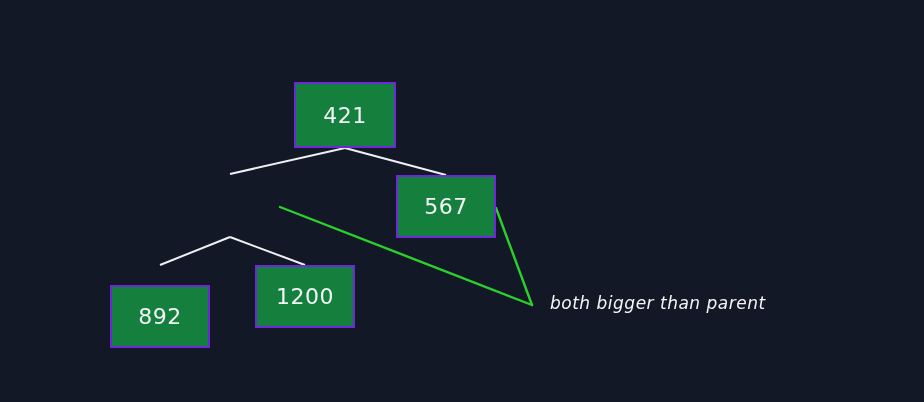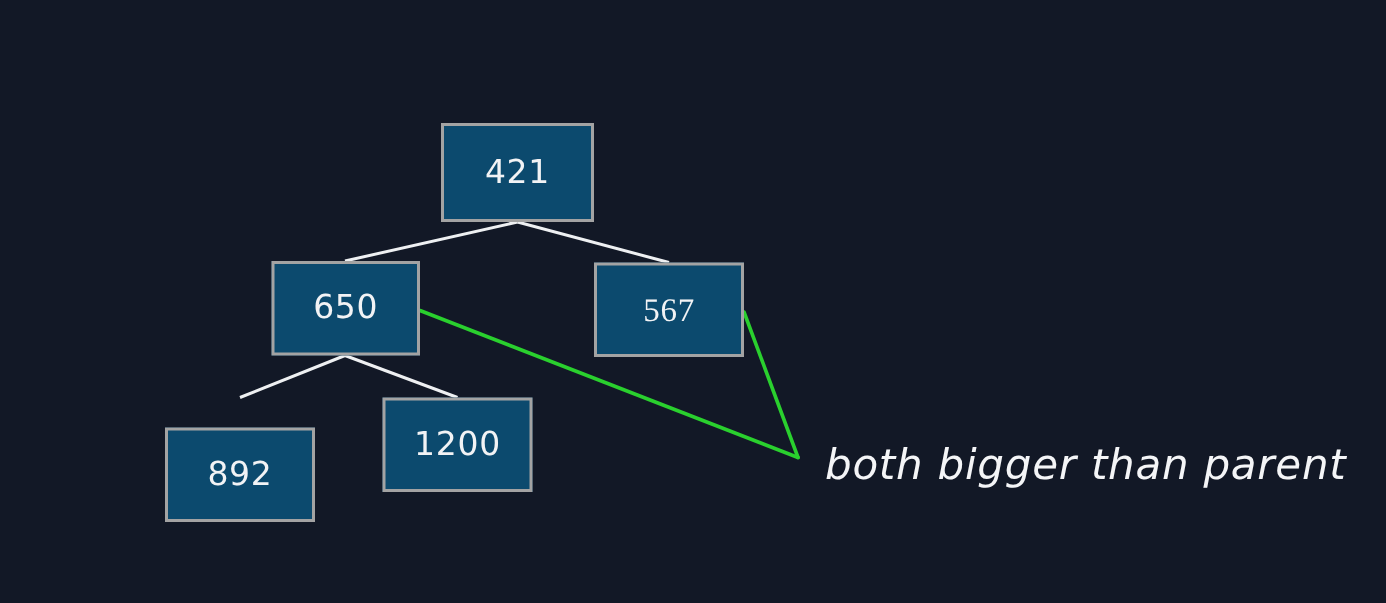--- a/index.html
+++ b/index.html
@@ -27,36 +27,36 @@
     fill: none;
   }
   .pointer-line {
     stroke-width: 2.4;
     fill: none;
     stroke-linecap: round;
   }
   .node {
     position: absolute;
     box-sizing: border-box;
-    border: 2px solid #a3a3a3;
-    background: #0c4a6e;
+    border: 2px solid #6d28d9;
+    background: #15803d;
     display: flex;
     align-items: center;
     justify-content: center;
     color: #f2f3f5;
     font-size: 22px;
     letter-spacing: 0.5px;
   }
   .annotation {
     position: absolute;
     left: 550px;
     top: 293px;
     color: #f4f5f7;
     font-style: italic;
-    font-size: 28px;
+    font-size: 17px;
     letter-spacing: 0.5px;
     white-space: nowrap;
   }
 </style>
 </head>
 <body>
 
 <div class="stage">
 
   <svg class="lines" viewBox="0 0 924 402" xmlns="http://www.w3.org/2000/svg">
@@ -65,25 +65,22 @@
     <line class="tree-edge" x1="230" y1="237" x2="160" y2="265" stroke="#eef0f2"></line>
     <line class="tree-edge" x1="230" y1="237" x2="305" y2="265" stroke="#eef0f2"></line>
     <line class="pointer-line" x1="280" y1="207" x2="532" y2="305" stroke="#2ad02e"></line>
     <line class="pointer-line" x1="496" y1="208" x2="532" y2="305" stroke="#2ad02e"></line>
   </svg>
 
   <div class="node" style="left:294px; top:82px; width:102px; height:66px;">
     <span>421</span>
   </div>
 
-  <div class="node" style="left:181px; top:174px; width:99px; height:63px;">
-    <span>650</span>
-  </div>
 
-  <div class="node" style="left:396px; top:175px; width:100px; height:63px;font-family:Liberation Serif, serif;">
+  <div class="node" style="left:396px; top:175px; width:100px; height:63px;">
     <span>567</span>
   </div>
 
   <div class="node" style="left:110px; top:265px; width:100px; height:63px;margin-top:20px;">
     <span>892</span>
   </div>
 
   <div class="node" style="left:255px; top:265px; width:100px; height:63px;text-align:center;">
     <span>1200</span>
   </div>

